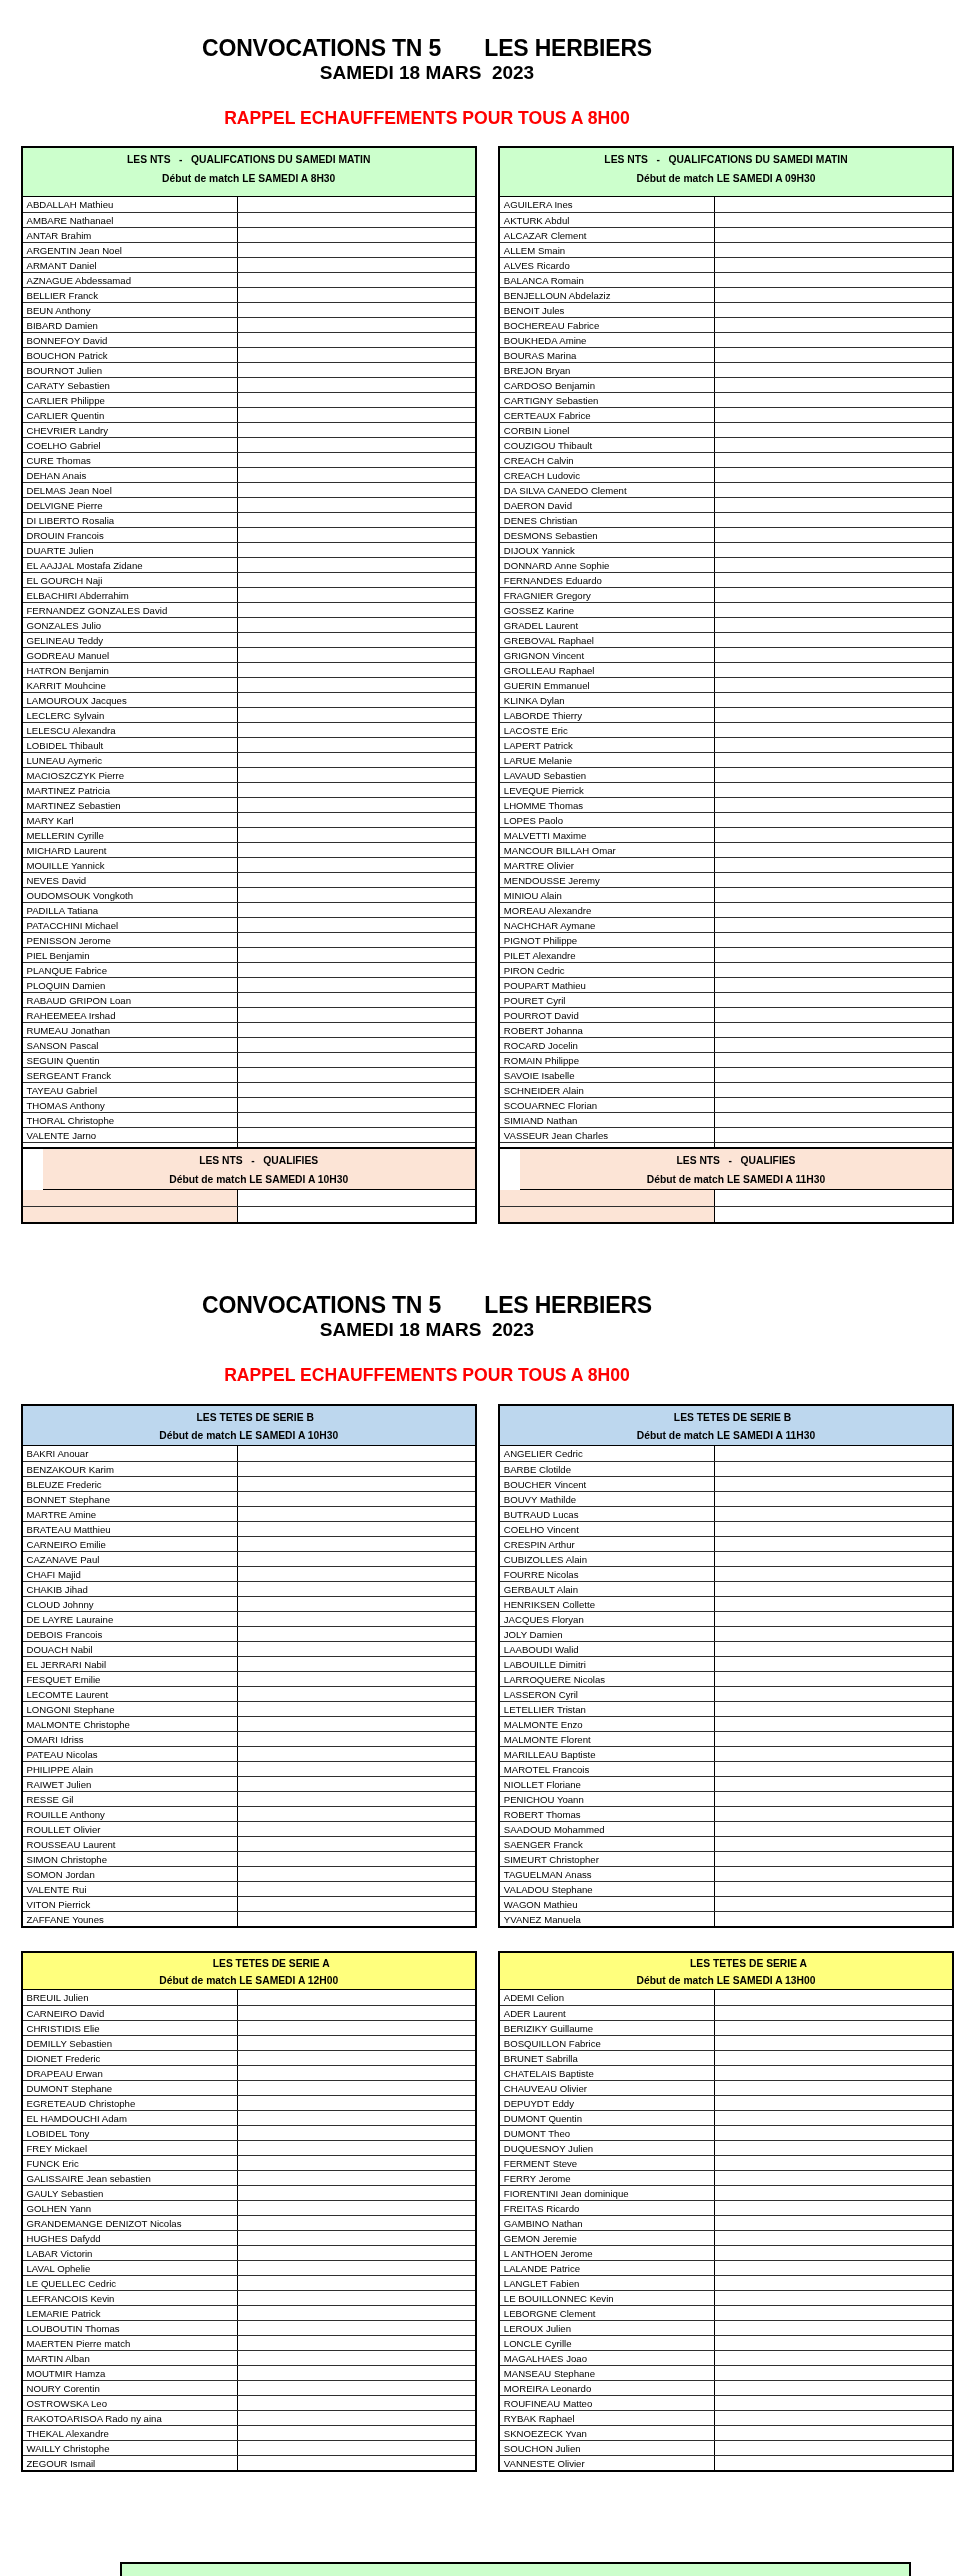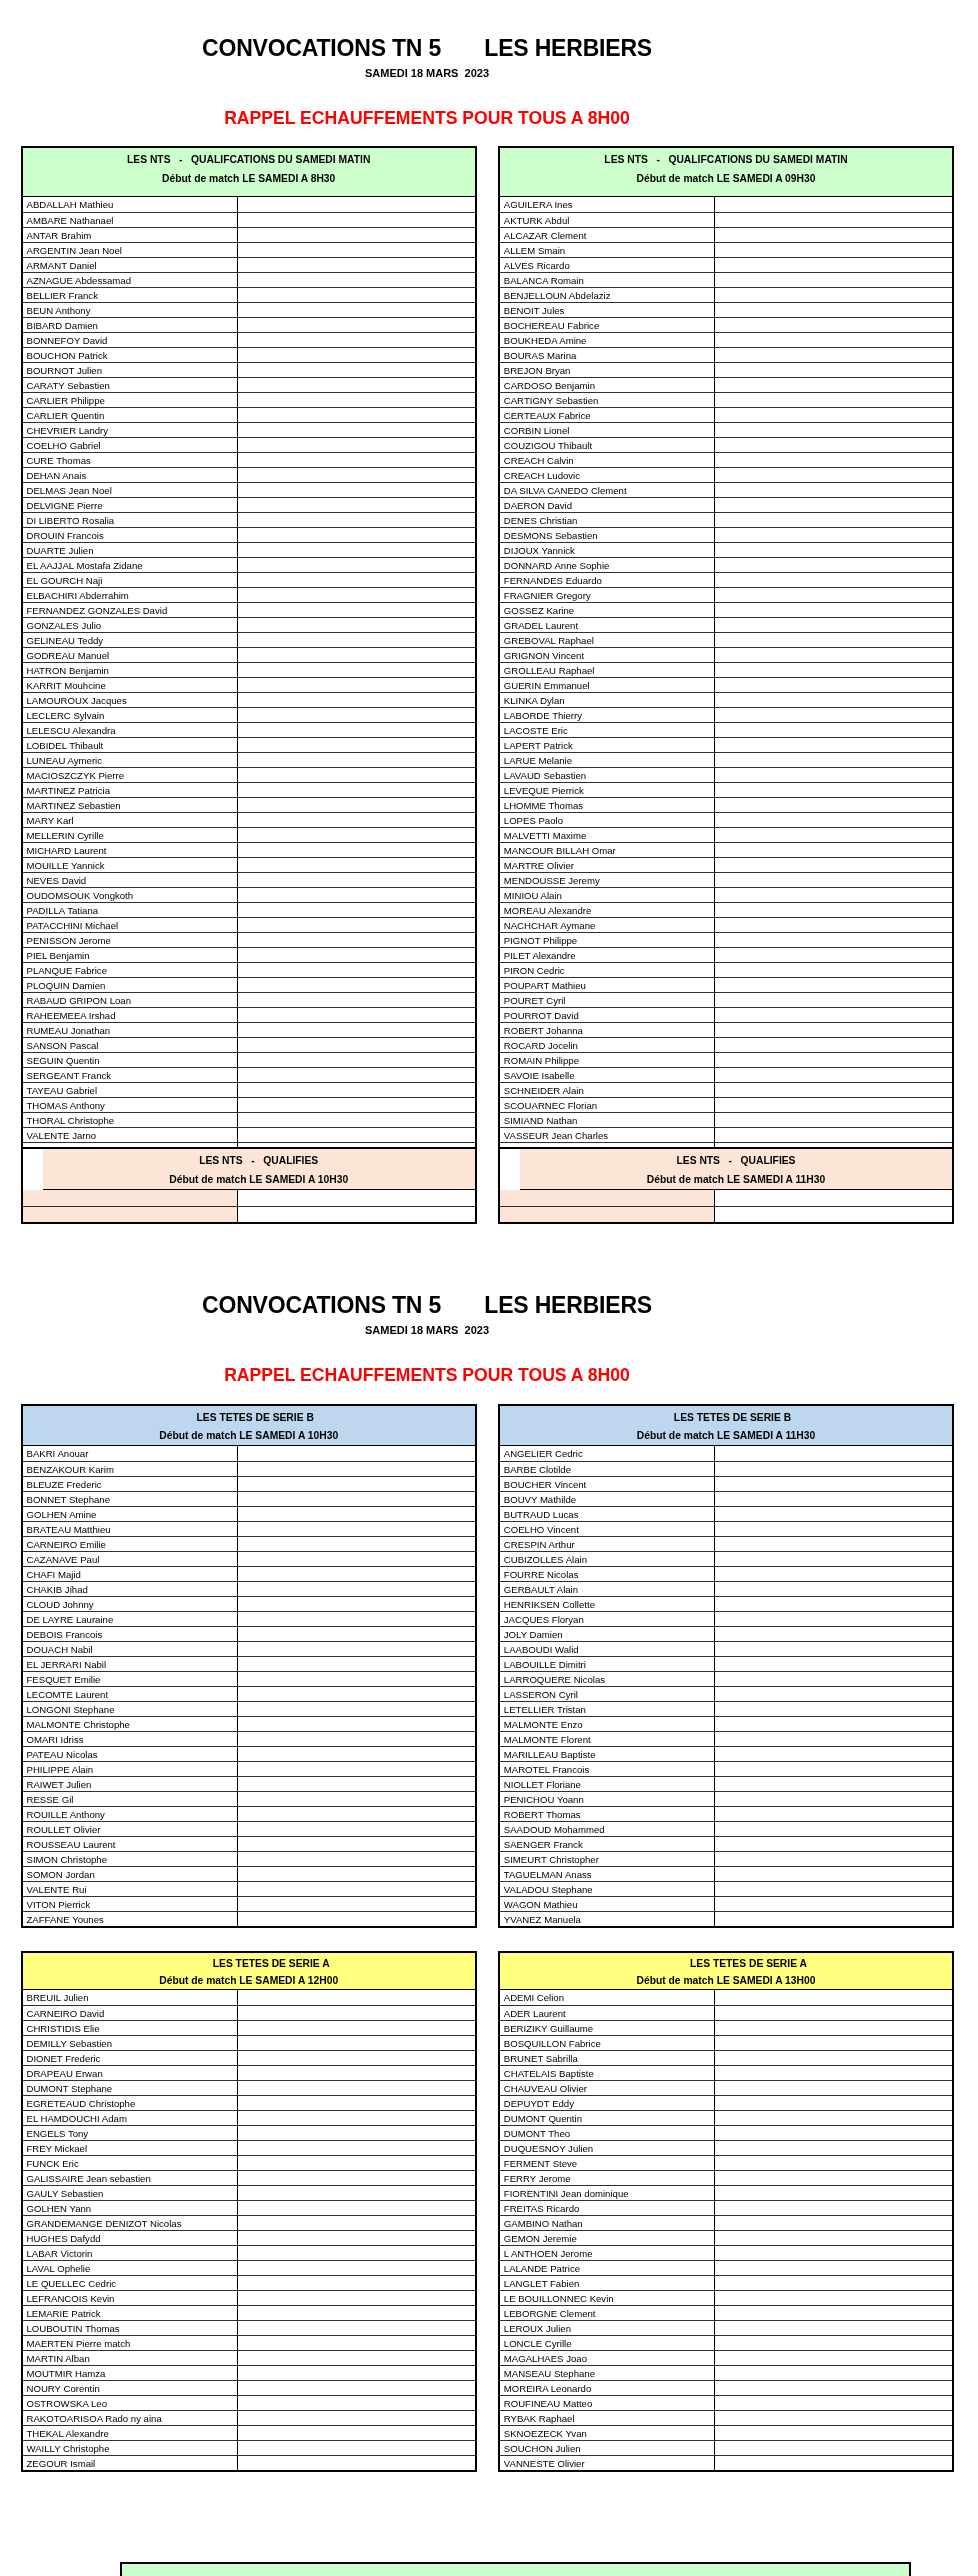--- a/index.html
+++ b/index.html
@@ -7,21 +7,21 @@
   body {
     position: relative;
     width: 978px;
     height: 2576px;
     overflow: hidden;
     font-family: "Liberation Sans", sans-serif;
     color:#000;
   }
   .doc-head { position:absolute; left:0; width:854px; text-align:center; }
   .doc-title   { font-size:23px; font-weight:700; line-height:27.6px; white-space:pre; letter-spacing:-0.2px; }
-  .doc-date    { font-size:11px; font-weight:700; line-height:18.4px; margin-top:1.5px; white-space:pre; }
+  .doc-date    { font-size:19px; font-weight:700; line-height:18.4px; margin-top:1.5px; white-space:pre; }
   .doc-warning { font-size:17.6px; font-weight:700; line-height:20px; margin-top:25px; color:var(--warning_red,#f00); white-space:pre; }
 
   .ttable { position:absolute; width:456px; border:2.3px solid #000; background:#fff; }
   .thead  { border-bottom:1.5px solid #000; text-align:center; }
   .t1, .t2 { font-size:10.3px; font-weight:700; white-space:pre; }
 
   .green  .thead { background:var(--header_green,#cfc);  height:49px; }
   .peach  .thead { background:var(--header_peach,#fce4d6); height:41px;margin-left:20px; }
   .blue   .thead { background:var(--header_blue,#bdd7ee); height:40px; }
   .yellow .thead { background:var(--header_yellow,#ffff7d); height:37px; }
@@ -643,21 +643,21 @@
       </div>
       <div class="trow">
         <div class="cell name">BLEUZE Frederic</div>
         <div class="cell rest"></div>
       </div>
       <div class="trow">
         <div class="cell name">BONNET Stephane</div>
         <div class="cell rest"></div>
       </div>
       <div class="trow">
-        <div class="cell name">GOLHEN Amine</div>
+        <div class="cell name">MARTRE Amine</div>
         <div class="cell rest"></div>
       </div>
       <div class="trow">
         <div class="cell name">BRATEAU Matthieu</div>
         <div class="cell rest"></div>
       </div>
       <div class="trow">
         <div class="cell name">CARNEIRO Emilie</div>
         <div class="cell rest"></div>
       </div>
@@ -937,21 +937,21 @@
       </div>
       <div class="trow">
         <div class="cell name">EGRETEAUD Christophe</div>
         <div class="cell rest"></div>
       </div>
       <div class="trow">
         <div class="cell name">EL HAMDOUCHI Adam</div>
         <div class="cell rest"></div>
       </div>
       <div class="trow">
-        <div class="cell name">ENGELS Tony</div>
+        <div class="cell name">LOBIDEL Tony</div>
         <div class="cell rest"></div>
       </div>
       <div class="trow">
         <div class="cell name">FREY Mickael</div>
         <div class="cell rest"></div>
       </div>
       <div class="trow">
         <div class="cell name">FUNCK Eric</div>
         <div class="cell rest"></div>
       </div>

